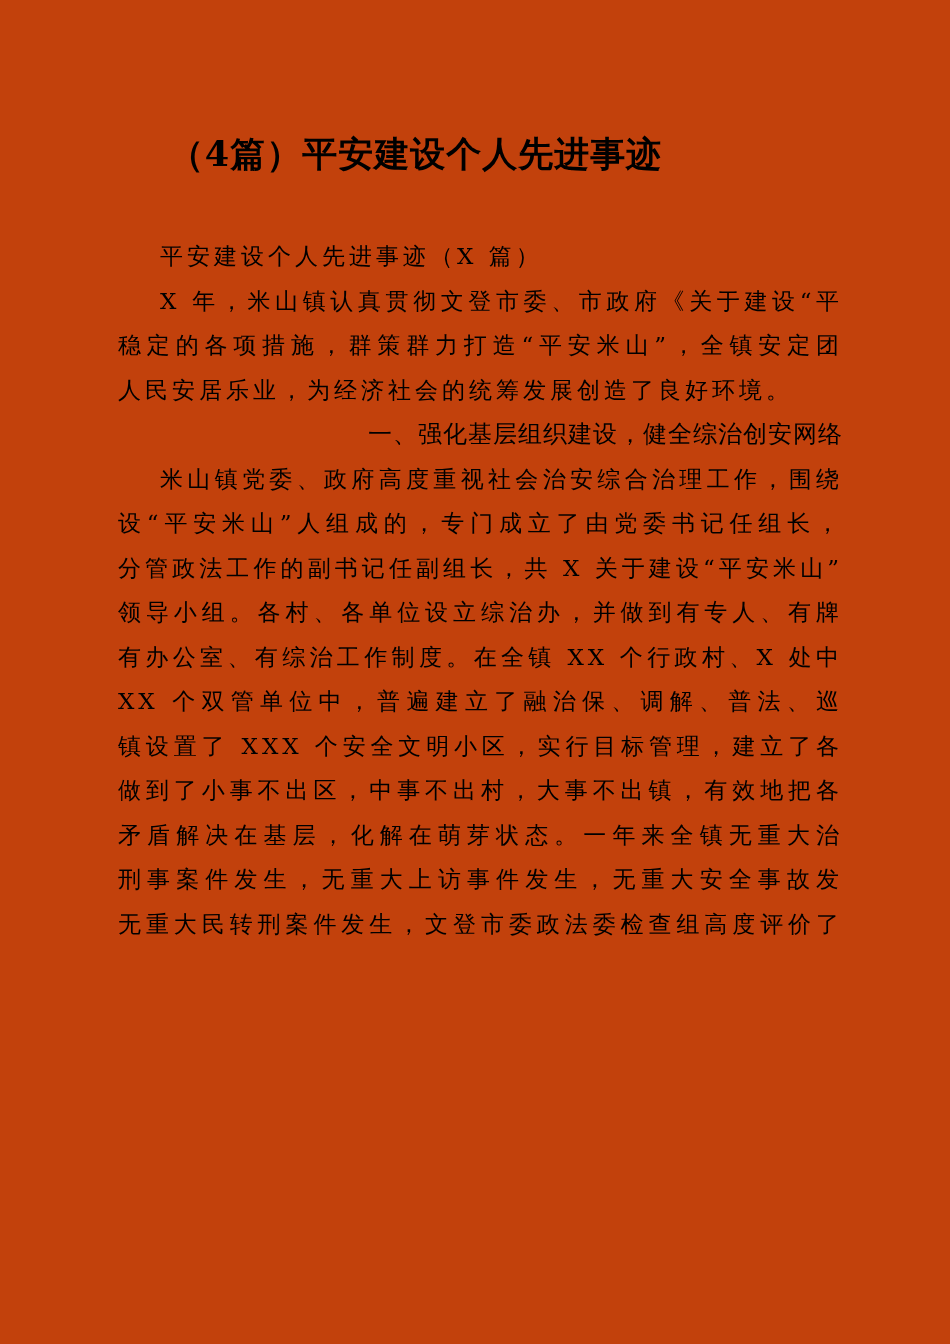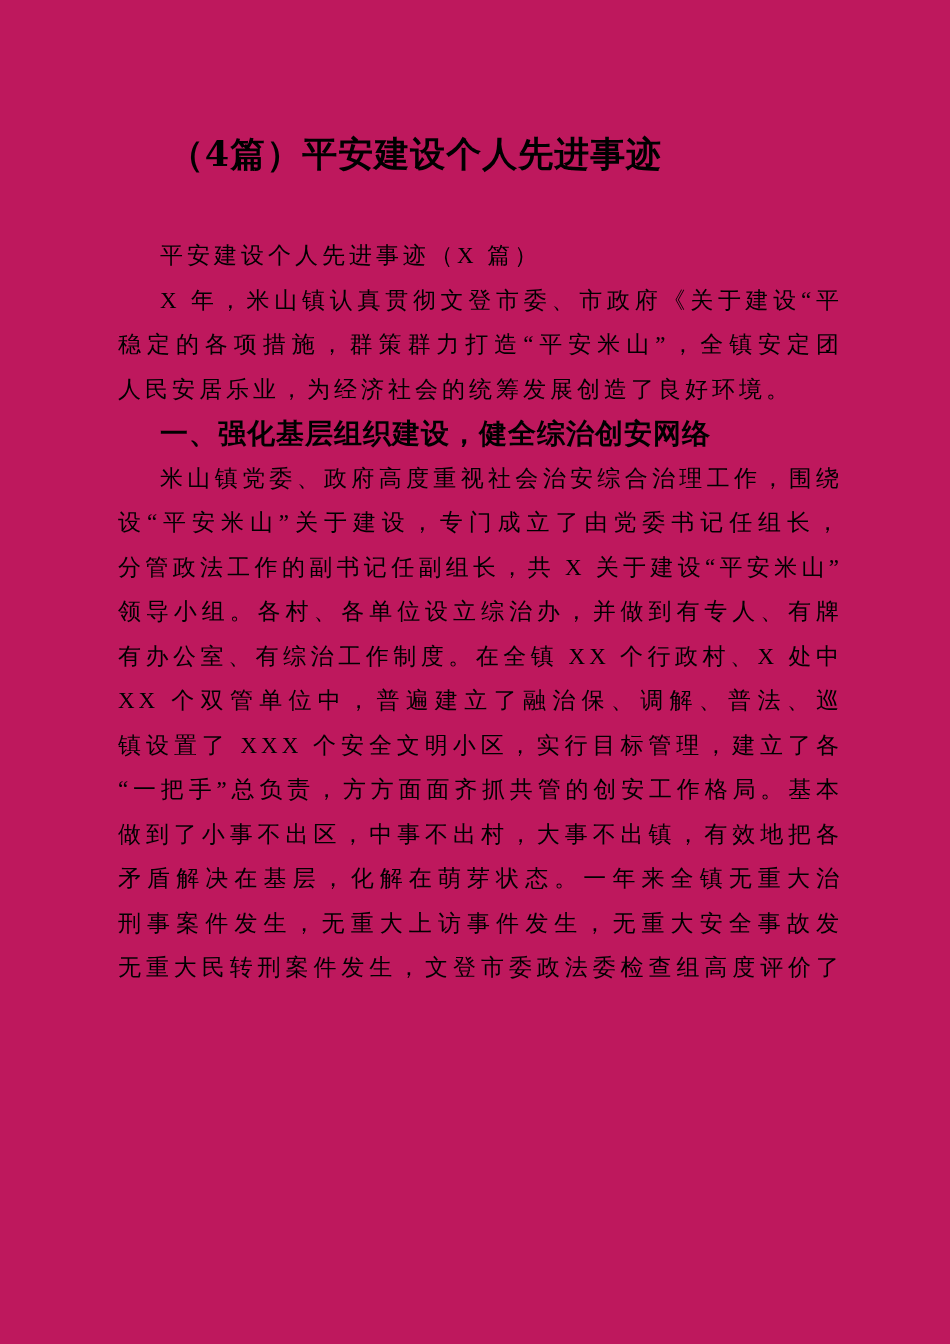--- a/index.html
+++ b/index.html
@@ -4,21 +4,21 @@
 <style>
   html, body {
     margin: 0;
     padding: 0;
     background: #ffffff;
   }
   .page {
     position: relative;
     width: 950px;
     height: 1344px;
-    background: #be185d;
+    background: #c2410c;
     overflow: hidden;
     color: #000000;
     font-family: "DejaVu Serif", "Liberation Serif", serif;
   }
   .doc-title {
     margin: 130px 0 0 118px;
     width: 595px;
     text-align: center;
     font-size: 35px;
     font-weight: bold;
@@ -32,35 +32,35 @@
     width: 725px;
   }
   .block { margin: 0; }
   .line {
     font-size: 23px;
     height: 44.5px;
     line-height: 44.5px;
     letter-spacing: 4px;
     white-space: nowrap;
     overflow: hidden;
-    font-family: Liberation Serif, serif;
   }
   .line.first {
     text-indent: 42px;
   }
   .line.stretch {
     white-space: normal;
     text-align: justify;
     text-align-last: justify;
   }
   .block.heading .line {
     font-family: "DejaVu Sans", "Liberation Sans", sans-serif;
-    font-weight: bold;
-    font-size: 28px;
+    font-weight: normal;
+    font-size: 24px;
     letter-spacing: 1px;
+    text-align: right;
   }
 </style>
 </head>
 <body>
 
 <div class="page">
   <div class="doc-title">（4篇）平安建设个人先进事迹</div>
   <div class="doc-content">
       <div class="block paragraph">
         <div class="line first">平安建设个人先进事迹（X 篇）</div>
@@ -68,26 +68,25 @@
       <div class="block paragraph">
         <div class="line first stretch">X 年，米山镇认真贯彻文登市委、市政府《关于建设“平安</div>
         <div class="line stretch">稳定的各项措施，群策群力打造“平安米山”，全镇安定团结，</div>
         <div class="line">人民安居乐业，为经济社会的统筹发展创造了良好环境。</div>
       </div>
       <div class="block heading">
         <div class="line first">一、强化基层组织建设，健全综治创安网络</div>
       </div>
       <div class="block paragraph">
         <div class="line first stretch">米山镇党委、政府高度重视社会治安综合治理工作，围绕建</div>
-        <div class="line stretch">设“平安米山”关于建设，专门成立了由党委书记任组长，</div>
+        <div class="line stretch">设“平安米山”人组成的，专门成立了由党委书记任组长，</div>
         <div class="line stretch">分管政法工作的副书记任副组长，共 X 关于建设“平安米山”</div>
         <div class="line stretch">领导小组。各村、各单位设立综治办，并做到有专人、有牌子、</div>
         <div class="line stretch">有办公室、有综治工作制度。在全镇 XX 个行政村、X 处中小学、</div>
         <div class="line stretch">XX 个双管单位中，普遍建立了融治保、调解、普法、巡逻、帮</div>
         <div class="line stretch">镇设置了 XXX 个安全文明小区，实行目标管理，建立了各单位</div>
-        <div class="line stretch">“一把手”总负责，方方面面齐抓共管的创安工作格局。基本</div>
         <div class="line stretch">做到了小事不出区，中事不出村，大事不出镇，有效地把各类</div>
         <div class="line stretch">矛盾解决在基层，化解在萌芽状态。一年来全镇无重大治安、</div>
         <div class="line stretch">刑事案件发生，无重大上访事件发生，无重大安全事故发生，</div>
         <div class="line stretch">无重大民转刑案件发生，文登市委政法委检查组高度评价了全</div>
       </div>
     </div>
 </div>
 
 </body></html>

